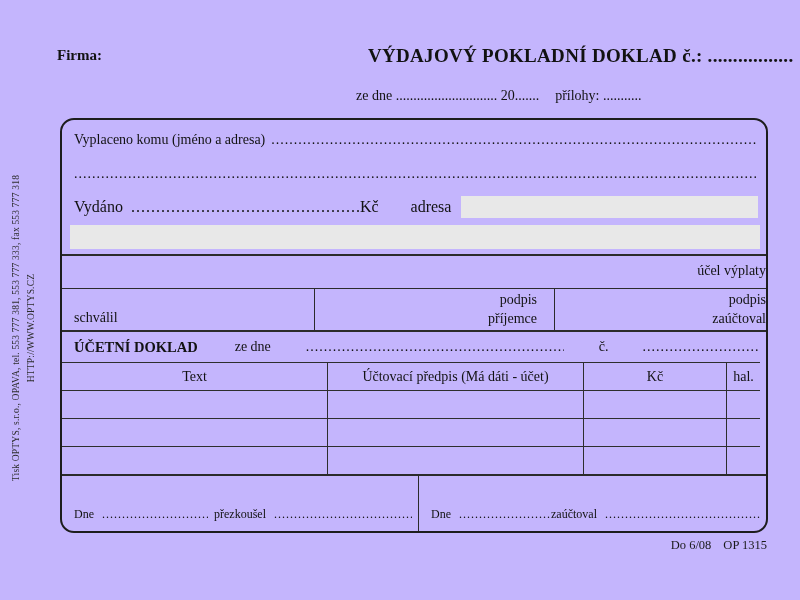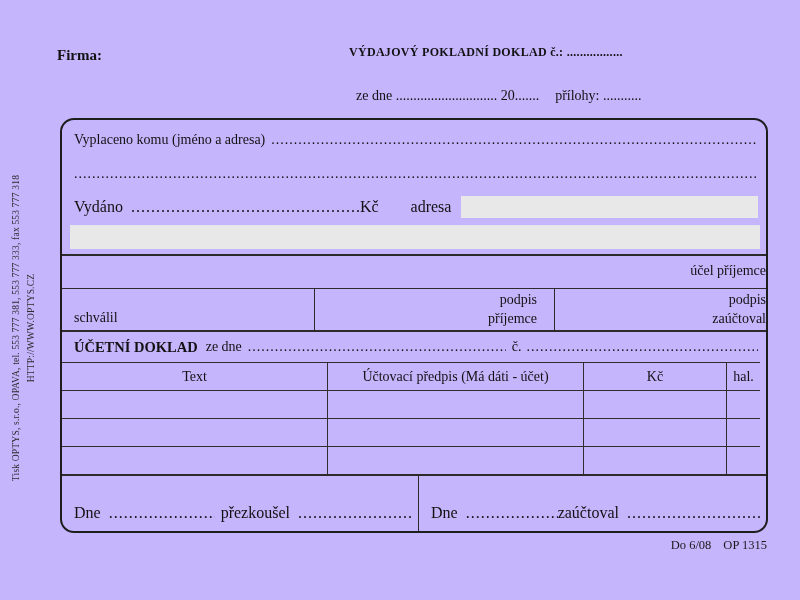--- a/index.html
+++ b/index.html
@@ -12,22 +12,22 @@
     font-family: Liberation Serif, serif;
     color: #121212;
     overflow: hidden;
   }
   
   .firma-label {
     position: absolute; left: 57px; top: 47px;
     font-size: 15px; font-weight: bold;
   }
   .doc-title {
-    position: absolute; left: 349px; top: 45px;
-    font-size: 12px; font-weight: bold; letter-spacing: 0.3px;
+    position: absolute; left: 368px; top: 45px;
+    font-size: 19px; font-weight: bold; letter-spacing: 0.3px;
     white-space: nowrap;
   }
   .doc-subheader {
     position: absolute; left: 356px; top: 88px;
     font-size: 14px; white-space: nowrap;
   }
   .doc-subheader .gap { display: inline-block; width: 16px; }
   
   .side-credit {
     position: absolute; left: 4px; top: 118px; width: 44px; height: 420px;
@@ -67,21 +67,21 @@
     border-top: 1.5px solid #2b2b2b;
     display: grid; grid-template-columns: 235px 240px 1fr;
     font-size: 14px;
   }
   .sig-cell-approve { display: flex; align-items: flex-end; padding: 0 0 4px 12px; }
   .sig-cell { border-left: 1.5px solid #2b2b2b; padding: 2px 0 0 10px; line-height: 1.35; margin-left: 17px; }
   .accounting-row {
     left: 0; right: 0; top: 210px; height: 32px;
     border-top: 2px solid #2b2b2b;
     display: flex; align-items: center;
-    padding: 0 8px 0 12px; font-size: 14px;
+    padding: 0 8px 0 12px; font-size: 14px; gap: 29px;
   }
   .accounting-row b { font-size: 14.5px; }
   .accounting-row .lbl { margin-left: 8px; }
   .accounting-row .date-dots { width: 258px; margin-left: 6px; }
   .accounting-row .num-lbl { margin: 0 5px 0 6px; }
   .accounting-row .num-dots { flex: 1; }
   
   .acc-table {
     left: 0; right: 6px; top: 242px; height: 112px;
     display: grid;
@@ -90,21 +90,21 @@
     font-size: 14px;
   }
   .acc-table > div { border-top: 1.5px solid #2e2e2e; }
   .acc-table > div.cleft { border-left: 1.5px solid #2e2e2e; }
   .acc-table .hcell { display: flex; align-items: center; justify-content: center; }
   
   .review-row {
     left: 0; right: 0; top: 354px; bottom: 0;
     border-top: 2px solid #2b2b2b;
     display: grid; grid-template-columns: 356px 1fr;
-    font-size: 16px;
+    font-size: 12px;
   }
   .review-cell { display: flex; align-items: flex-end; padding: 0 6px 9px 12px; overflow: hidden; white-space: nowrap; }
   .review-cell.right { border-left: 1.5px solid #2b2b2b; }
   .review-cell .d1 { display: inline-block; overflow: hidden; letter-spacing: 1px; vertical-align: bottom; }
   .review-cell .w1 { width: 106px; margin: 0 6px 0 8px; }
   .review-cell .w2 { width: 92px; margin: 0 0 0 8px; }
   .review-cell .tail { flex: 1; margin-left: 8px; }
   .verb { margin-right: 0; }
   
   .form-code {
@@ -144,21 +144,21 @@
       <span>Vydáno</span>
       <span class="dots-clip vydano-dots">......................................................................</span>
       <span class="kc">Kč</span>
       <span class="slovy">adresa</span>
       <span class="slovy-field"></span>
     </div>
 
     <div class="abs amount-words-field"></div>
 
     <div class="abs purpose-section">
-      <div class="purpose-label">účel příjemce</div>
+      <div class="purpose-label">účel výplaty</div>
     </div>
 
     <div class="abs sig-row">
       <div class="sig-cell-approve">
         <span>schválil</span>
       </div>
       <div class="sig-cell">
         <div>podpis</div>
         <div>příjemce</div>
       </div>

